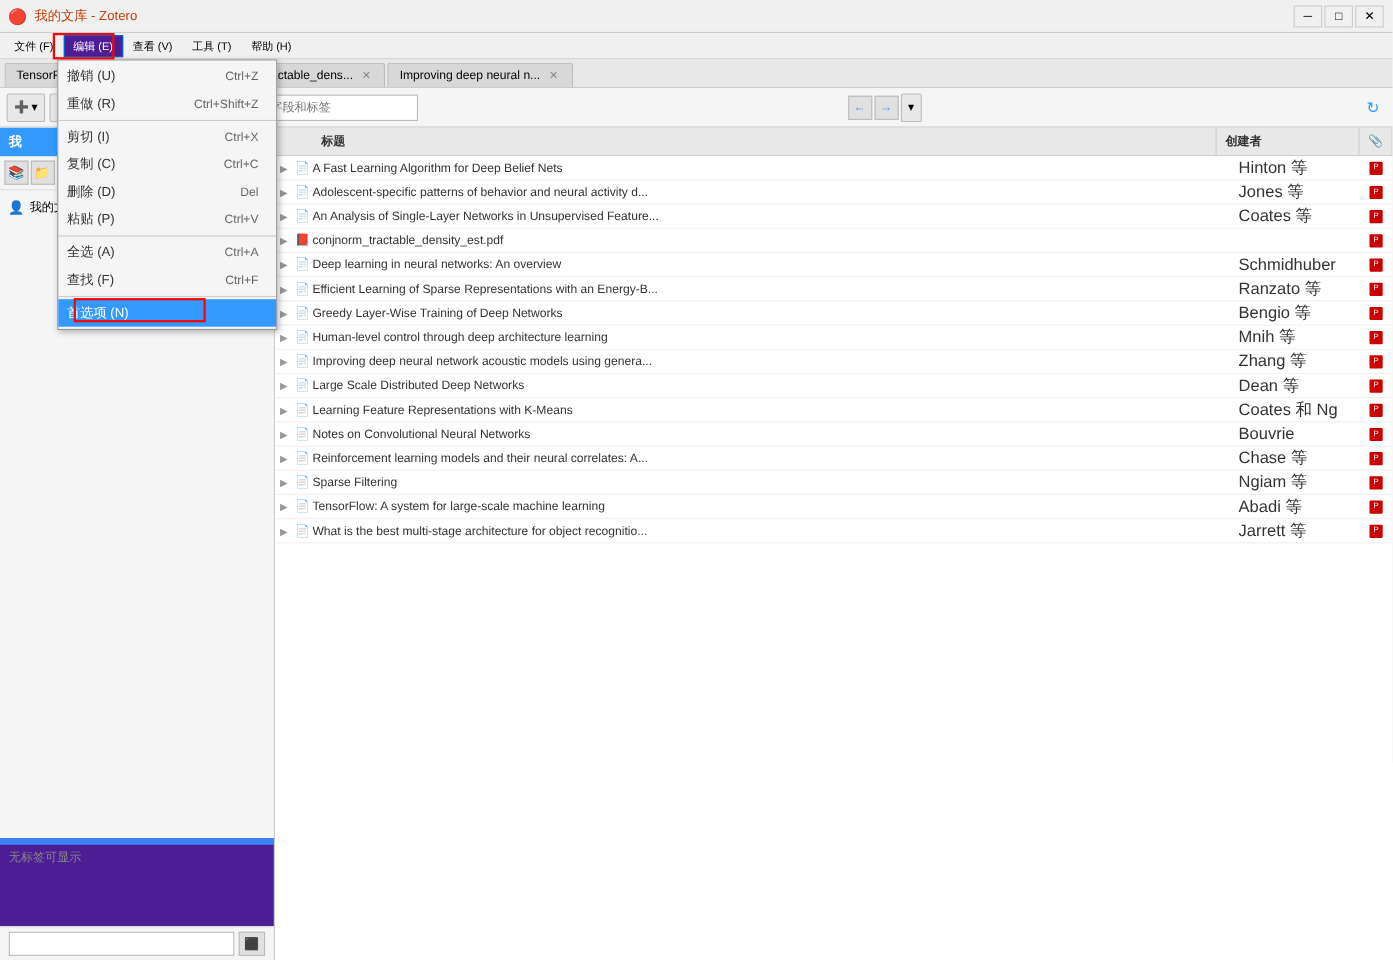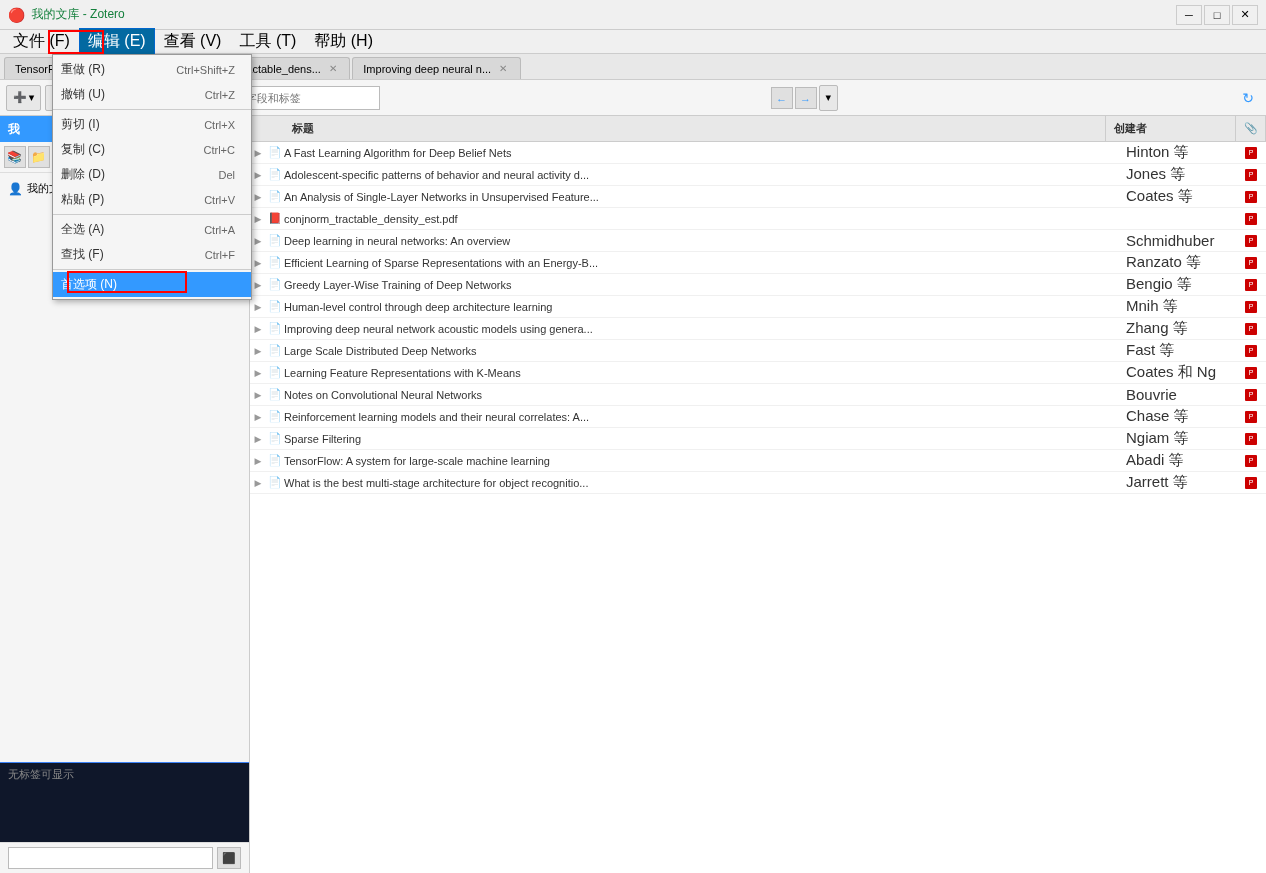--- a/index.html
+++ b/index.html
@@ -23,21 +23,21 @@
       padding: 0 8px;
       border-bottom: 1px solid #ccc;
     }
     .title-bar-left {
       display: flex;
       align-items: center;
       gap: 6px;
     }
     .title-bar-title {
       font-size: 12px;
-      color: #15803d;
+      color: #c2410c;
     }
     .title-bar-controls {
       display: flex;
       gap: 2px;
     }
     .title-btn {
       width: 26px;
       height: 20px;
       background: #f0f0f0;
       border: 1px solid #ccc;
@@ -52,26 +52,26 @@
     .menu-bar {
       height: 24px;
       background: #f0f0f0;
       display: flex;
       align-items: center;
       padding: 0 4px;
       border-bottom: 1px solid #ccc;
     }
     .menu-item {
       padding: 2px 8px;
-      font-size: 16px;
+      font-size: 10px;
       cursor: pointer;
       border: 1px solid transparent;
     }
     .menu-item.active {
-      background: #0369a1;
+      background: #4c1d95;
       color: white;
       border: 1px solid #0066cc;
     }
 
     
     .dropdown-overlay {
       position: absolute;
       top: 54px;
       left: 52px;
       z-index: 1000;
@@ -381,26 +381,26 @@
   <span class="menu-item">查看 (V)</span>
   <span class="menu-item">工具 (T)</span>
   <span class="menu-item">帮助 (H)</span>
 </div>
 
 <div class="pref-highlight" style="top:30px; left:48px; width:56px; height:24px; border:2px solid red;"></div>
 
 <div class="dropdown-overlay">
   <div class="dropdown-menu">
     <div class="dropdown-item">
+      <span>撤销 (U)</span>
+      <span class="shortcut">Ctrl+Z</span>
+    </div>
+    <div class="dropdown-item">
       <span>重做 (R)</span>
       <span class="shortcut">Ctrl+Shift+Z</span>
-    </div>
-    <div class="dropdown-item">
-      <span>撤销 (U)</span>
-      <span class="shortcut">Ctrl+Z</span>
     </div>
     <div class="dropdown-separator"></div>
     <div class="dropdown-item">
       <span>剪切 (I)</span>
       <span class="shortcut">Ctrl+X</span>
     </div>
     <div class="dropdown-item">
       <span>复制 (C)</span>
       <span class="shortcut">Ctrl+C</span>
     </div>
@@ -515,21 +515,21 @@
       </button>
     </div>
     <div class="sidebar-content">
 
       <div style="padding:4px 8px; display:flex; align-items:center; gap:4px;">
         <span>👤</span>
         <span style="font-size:11px;">我的文库</span>
       </div>
     </div>
 
-    <div style="border-top:1px solid #3b82f6; padding:4px 8px; font-size:11px; color:#888; min-height:80px; background:#0f172a;">
+    <div style="border-top:6px solid #3b82f6; padding:4px 8px; font-size:11px; color:#888; min-height:80px; background:#4c1d95;">
       <span>无标签可显示</span>
     </div>
 
     <div style="padding:4px 8px; border-top:1px solid #ddd; display:flex; gap:4px; align-items:center;">
       <input type="text" class="sidebar-footer-input" style="flex: 1 1 0%; height: 22px; font-size: 11px; border: 1px solid rgb(187, 187, 187); padding: 0px 4px;">
       <button style="width:24px; height:22px; font-size:11px; background:#e0e0e0; border:1px solid #bbb; cursor:pointer;">⬛</button>
     </div>
   </div>
 
   <div class="content-area">
@@ -663,21 +663,21 @@
     </div>
   </div>
         <div class="table-row">
     <div class="row-expander">
       <span style="font-size:9px; color:#999;">▶</span>
     </div>
     <div class="row-icon">
             <span style="font-size:11px; color:#5577bb;">📄</span>
           </div>
     <div class="row-title">Large Scale Distributed Deep Networks</div>
-    <div class="row-creator">Fast 等</div>
+    <div class="row-creator">Dean 等</div>
     <div class="row-attachment">
       <div class="attach-icon">P</div>
     </div>
   </div>
         <div class="table-row">
     <div class="row-expander">
       <span style="font-size:9px; color:#999;">▶</span>
     </div>
     <div class="row-icon">
             <span style="font-size:11px; color:#5577bb;">📄</span>

